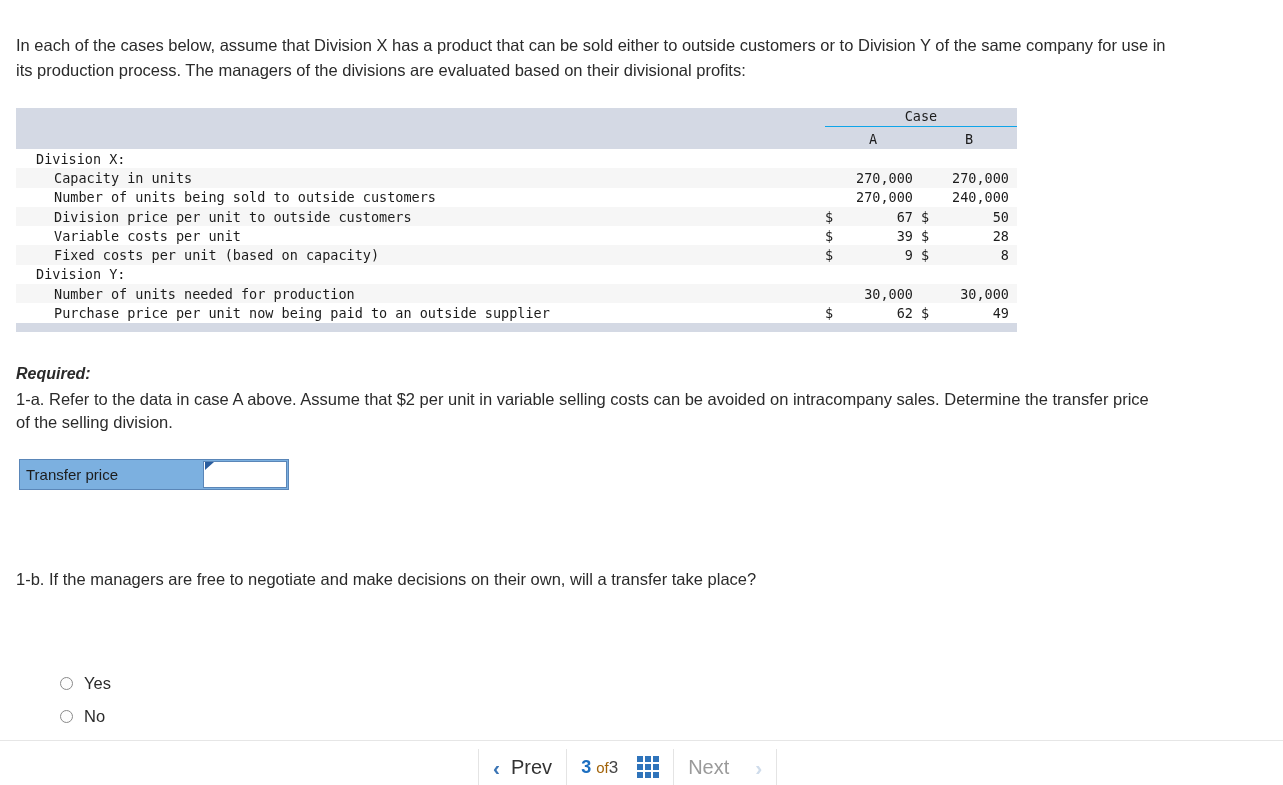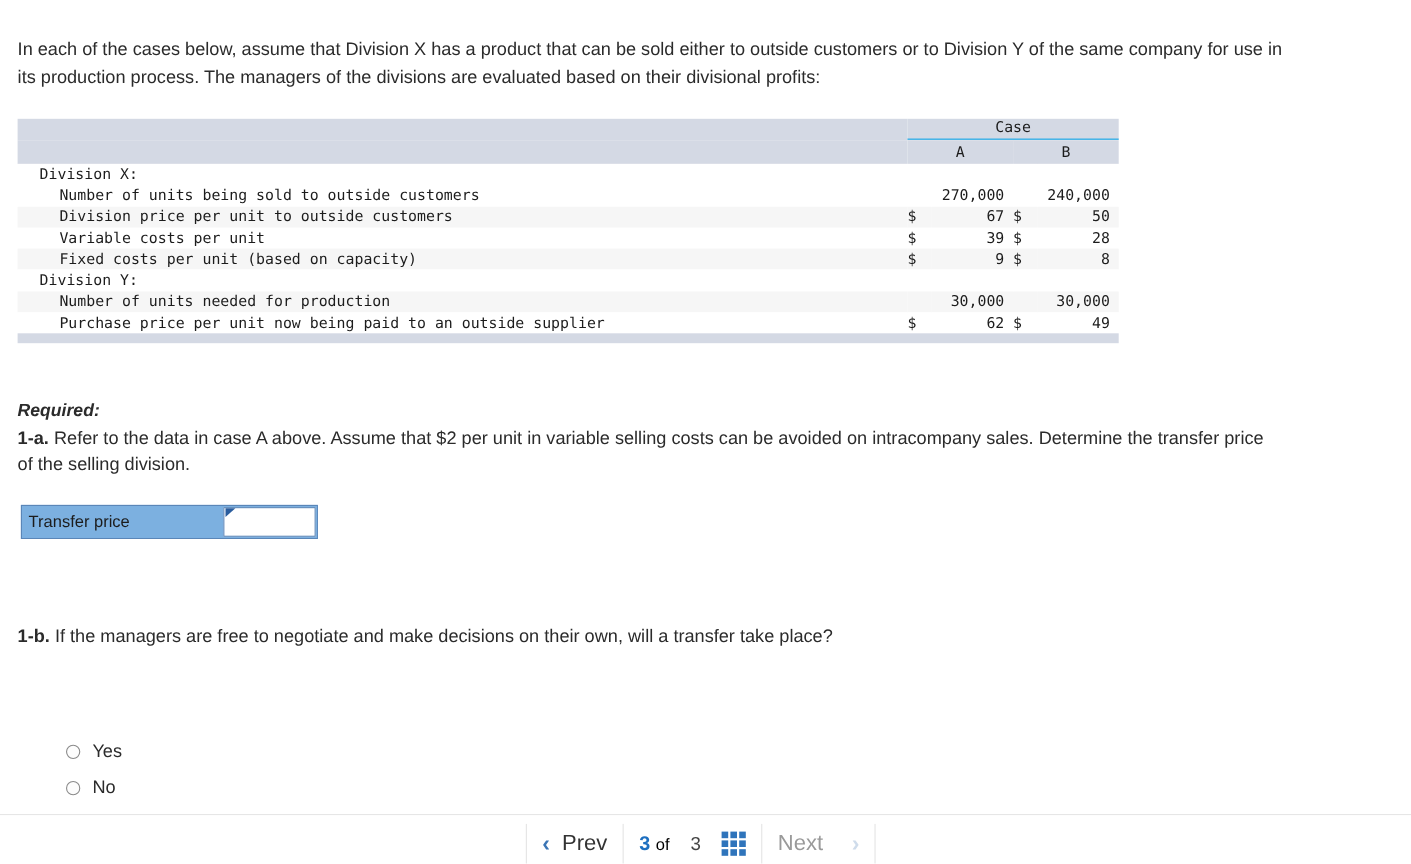--- a/index.html
+++ b/index.html
@@ -106,21 +106,21 @@
     font-size: 16.5px;
     line-height: 23.5px;
     color: #2b2b2b;
   }
   .required-title {
     font-weight: bold;
     font-style: italic;
     font-size: 16px;
     margin-bottom: 2px;
   }
-  .q-label { font-weight: bold; }
+  .q-label { font-weight: normal; }
   .q-1a { line-height: 23.5px; }
 
   
   .answer-widget {
     position: absolute;
     left: 19px;
     top: 459px;
     display: flex;
     align-items: stretch;
     border: 1px solid #5a86b8;
@@ -267,22 +267,22 @@
     align-items: baseline;
   }
   .pager-cur {
     color: #1d6fc0;
     font-weight: bold;
     font-size: 18px;
     margin-right: 5px;
   }
   .pager-of {
     font-size: 15px;
-    margin-right: 19px;
-    color: #000000;
+    margin-right: 0;
+    color: #a16207;
     text-align: center;
   }
   .pager-total { font-size: 17px; color: #444444; }
   .grid-icon {
     display: grid;
     grid-template-columns: repeat(3, 6px);
     grid-template-rows: repeat(3, 6px);
     gap: 2px;
     margin-left: 19px;
     cursor: pointer;
@@ -318,20 +318,28 @@
     </tbody>
     <tbody id="table-rows">
         <tr class="plain">
           <td class="row-label">Division X:</td>
           <td class="colspacer"></td>
           <td class="cell-cur"></td>
           <td class="cell-num"></td>
           <td class="cell-cur"></td>
           <td class="cell-num"></td>
         </tr>
+        <tr class="striped">
+          <td class="row-label indent">Capacity in units</td>
+          <td class="colspacer"></td>
+          <td class="cell-cur"></td>
+          <td class="cell-num">270,000</td>
+          <td class="cell-cur"></td>
+          <td class="cell-num">270,000</td>
+        </tr>
         <tr class="plain">
           <td class="row-label indent">Number of units being sold to outside customers</td>
           <td class="colspacer"></td>
           <td class="cell-cur"></td>
           <td class="cell-num">270,000</td>
           <td class="cell-cur"></td>
           <td class="cell-num">240,000</td>
         </tr>
         <tr class="striped">
           <td class="row-label indent">Division price per unit to outside customers</td>

